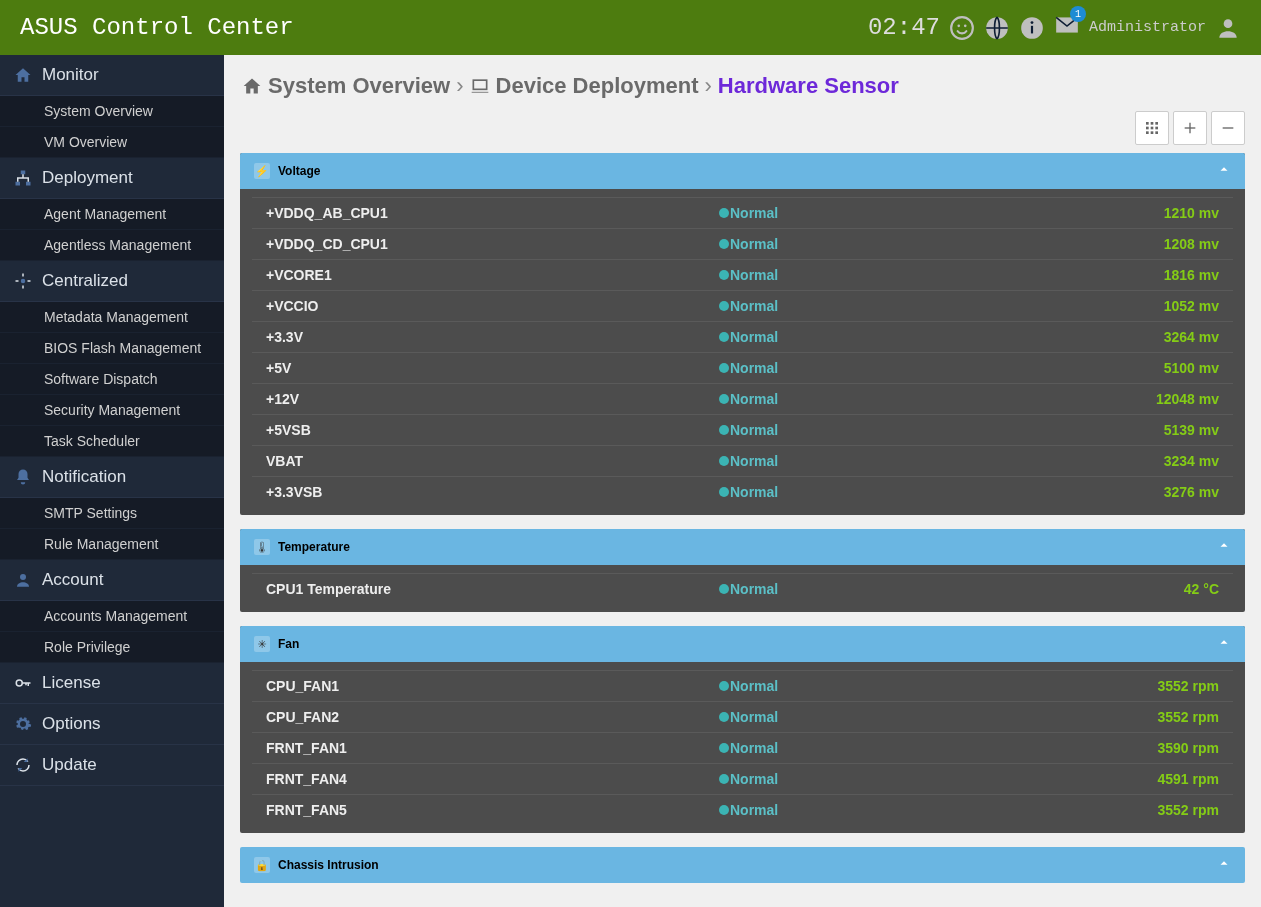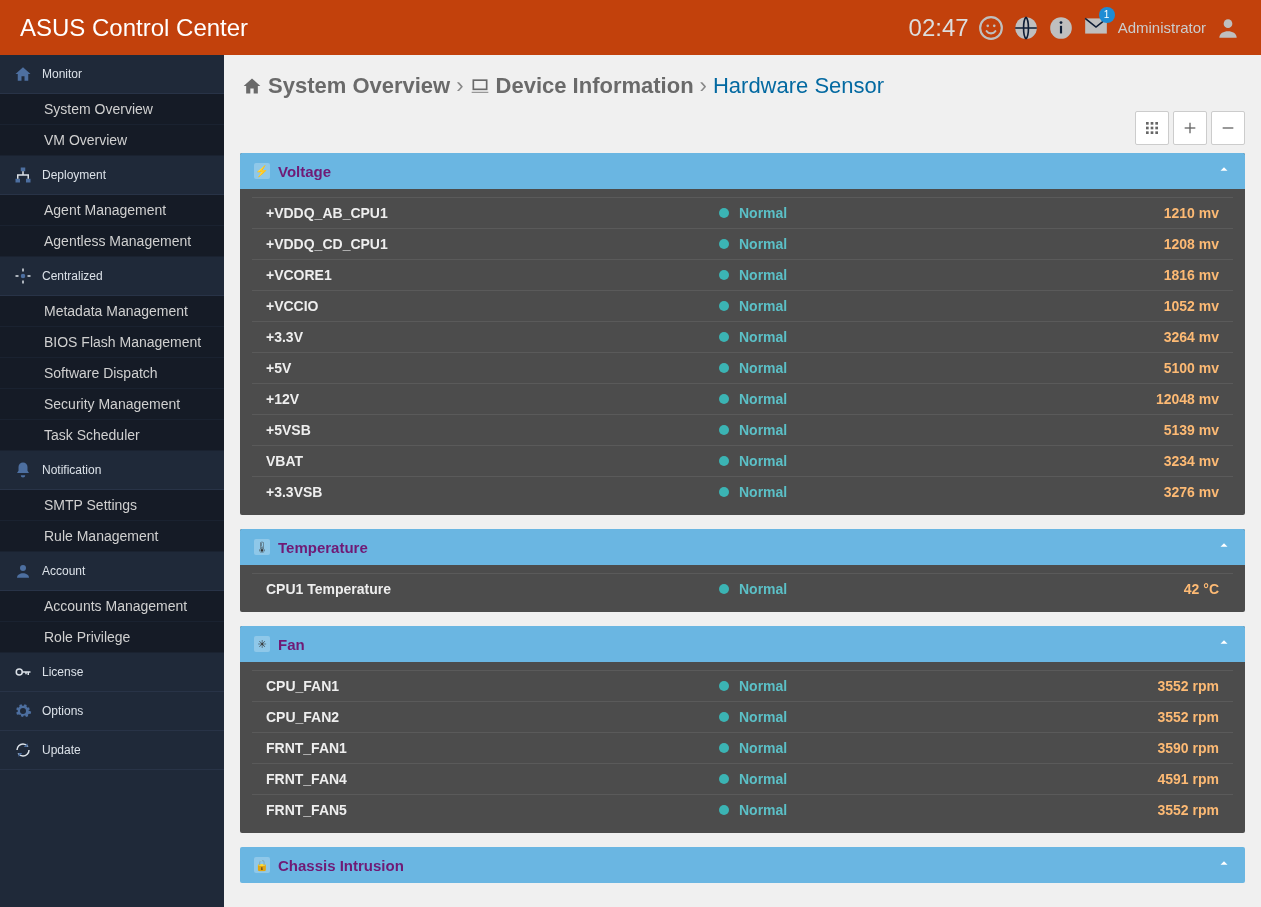--- a/index.html
+++ b/index.html
@@ -1,61 +1,61 @@
 <!DOCTYPE html>
 <html><head>
 <meta charset="utf-8">
 <style>
 * { box-sizing: border-box; margin: 0; padding: 0; }
 body { font-family: "Segoe UI", Arial, sans-serif; background: #f5f5f5; color: #333; overflow-x: hidden; }
 
-.topbar { background: #c2410c; height: 55px; display: flex; align-items: center; padding: 0 20px; color: #fff; }
+.topbar { background: #4d7c0f; height: 55px; display: flex; align-items: center; padding: 0 20px; color: #fff; font-family: Liberation Mono, monospace; }
 .logo { font-size: 24px; font-weight: 400; color: #fff; }
 .logo .thin { font-weight: 300; }
 .topbar-right { margin-left: auto; display: flex; align-items: center; gap: 9px; }
 .clock { font-size: 24px; color: #ddd; font-weight: 500; }
 .top-icon { width: 26px; height: 26px; fill: #bfbfbf; cursor: pointer; position: relative; }
 .envelope-wrap { position: relative; }
 .badge { position: absolute; top: -6px; right: -6px; background: #1e8cd4; color: #fff; border-radius: 50%; width: 16px; height: 16px; font-size: 10px; display: flex; align-items: center; justify-content: center; }
 .user-label { color: #ccc; font-size: 15px; }
 
 .layout { display: flex; }
 
 .sidebar { width: 224px; background: #1f2939; min-height: calc(100vh - 55px); flex-shrink: 0; }
 .nav-group { }
-.nav-head { display: flex; align-items: center; gap: 10px; padding: 10px 14px; color: #dbe1e8; font-size: 12px; cursor: pointer; border-bottom: 1px solid #283347; }
+.nav-head { display: flex; align-items: center; gap: 10px; padding: 10px 14px; color: #dbe1e8; font-size: 17px; cursor: pointer; border-bottom: 1px solid #283347; }
 .nav-head svg { width: 18px; height: 18px; fill: #4d6fa0; flex-shrink: 0; }
 .nav-sub { background: #151b26; }
 .nav-sub-item { padding: 7px 14px 7px 44px; color: #d0d0d0; font-size: 14px; cursor: pointer; border-bottom: 1px solid #1a2230; }
 
 .main { flex: 1; padding: 10px 16px 30px 16px; background: #f0f0f0; min-width: 0; }
 .breadcrumb { display: flex; align-items: center; gap: 6px; font-size: 22px; font-weight: 700; color: #6a6a6a; padding: 8px 2px 4px 2px; flex-wrap: wrap; }
 .breadcrumb svg { width: 20px; height: 20px; fill: #6a6a6a; }
 .bc-sep { color: #888; font-weight: 400; }
-.bc-active { color: #0369a1; font-weight: 400; text-align: center; }
+.bc-active { color: #6d28d9; font-weight: 700; text-align: center; }
 
 .toolbar { display: flex; justify-content: flex-end; gap: 4px; margin: 8px 0; }
 .tool-btn { width: 34px; height: 34px; border: 1px solid #ccc; background: #fff; display: flex; align-items: center; justify-content: center; cursor: pointer; border-radius: 2px; }
 .tool-btn svg { width: 16px; height: 16px; fill: #666; }
 
 .panel { margin-bottom: 14px; background: #4c4c4c; border-radius: 2px; overflow: hidden; }
 .panel-header { background: #6ab6e2; padding: 9px 14px; display: flex; align-items: center; gap: 8px; cursor: pointer; }
-.panel-header .ph-title { color: #701a75; font-weight: 700; font-size: 15px; }
+.panel-header .ph-title { color: #000000; font-weight: 700; font-size: 12px; }
 .panel-header .ph-icon { width: 16px; height: 16px; display: inline-flex; align-items: center; justify-content: center; background: rgba(255,255,255,0.25); border-radius: 2px; font-size: 11px; }
 .panel-header .chev { margin-left: auto; }
 .panel-header .chev svg { width: 14px; height: 14px; fill: #fff; }
 .panel-body { padding: 8px 0; }
 
 .sensor-row { display: flex; align-items: center; padding: 7px 14px; border-bottom: 1px solid #5a5a5a; margin: 0 12px; color: #eee; font-size: 14px; font-weight: bold; }
 .sensor-row:last-child { border-bottom: none; }
 .sensor-row:first-child { border-top: 1px solid #5a5a5a; }
 .sensor-name { flex: 1; }
-.sensor-status { flex: 0 0 380px; display: flex; align-items: center; gap: 10px; color: #5bc0c7; text-align: right; }
+.sensor-status { flex: 0 0 380px; display: flex; align-items: center; gap: 1px; color: #5bc0c7; text-align: right; }
 .dot { width: 10px; height: 10px; border-radius: 50%; background: #3bb4b4; flex-shrink: 0; }
-.sensor-value { flex: 0 0 120px; text-align: right; color: #fdba74; }
+.sensor-value { flex: 0 0 120px; text-align: right; color: #84cc16; }
 
 @media (max-width: 1100px) { .sensor-status { flex: 0 0 200px; } }
 </style>
 </head>
 <body>
 
 <div class="topbar">
   <div class="logo">
     <span>ASUS</span>
     <span class="thin">Control Center</span>
@@ -193,21 +193,21 @@
     <div class="breadcrumb">
       <svg viewBox="0 0 24 24">
           <path d="M12 3l10 9h-3v9h-5v-6H10v6H5v-9H2z"></path>
         </svg>
       <span>System Overview</span>
       <span class="bc-sep">›</span>
       <svg viewBox="0 0 24 24">
           <rect x="4" y="5" width="16" height="11" fill="none" stroke="#6a6a6a" stroke-width="2"></rect>
           <path d="M2 19h20v1H2z"></path>
         </svg>
-      <span>Device Information</span>
+      <span>Device Deployment</span>
       <span class="bc-sep">›</span>
       <span class="bc-active">Hardware Sensor</span>
     </div>
 
     <div class="toolbar">
       <div class="tool-btn">
           <svg viewBox="0 0 24 24">
             <rect x="3" y="3" width="4" height="4"></rect>
             <rect x="10" y="3" width="4" height="4"></rect>
             <rect x="17" y="3" width="4" height="4"></rect>

